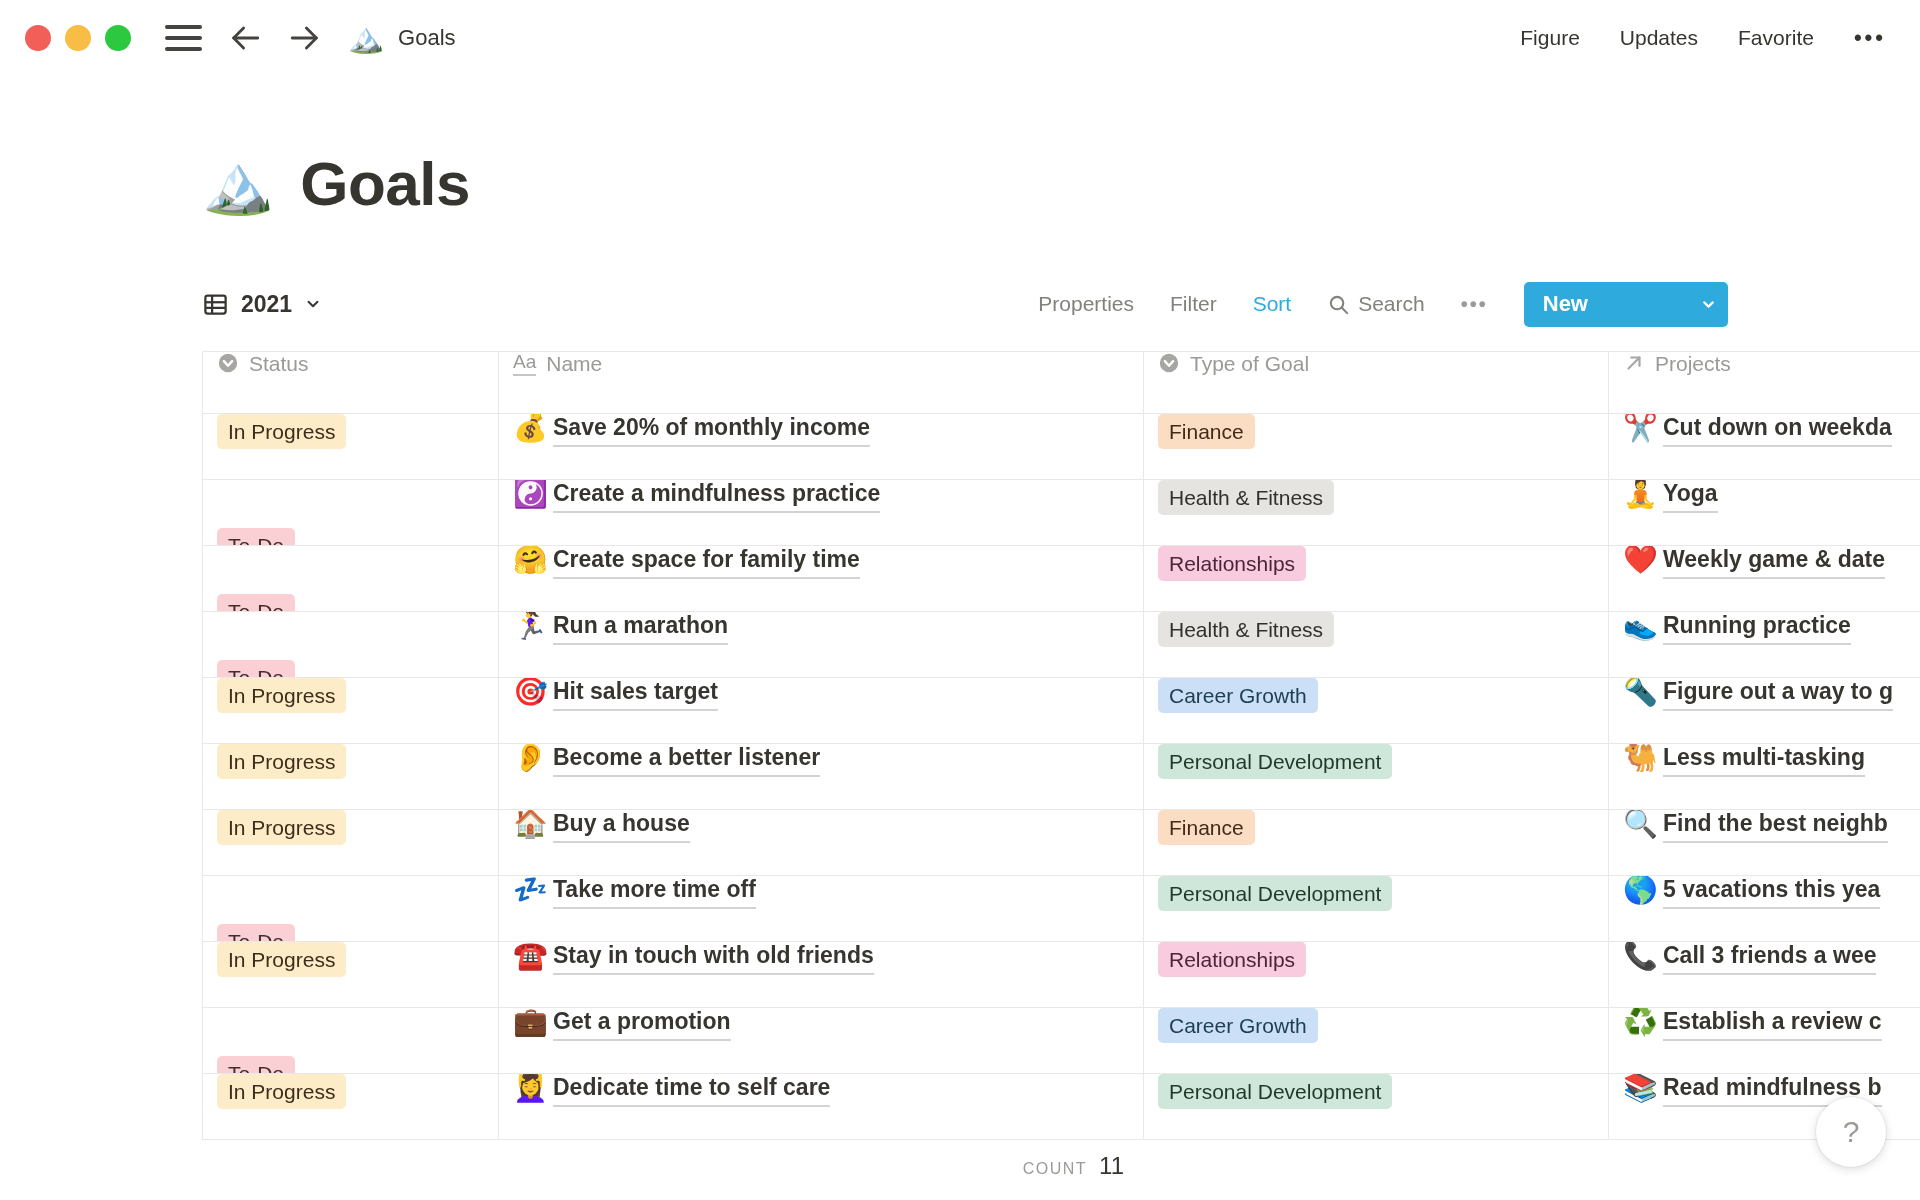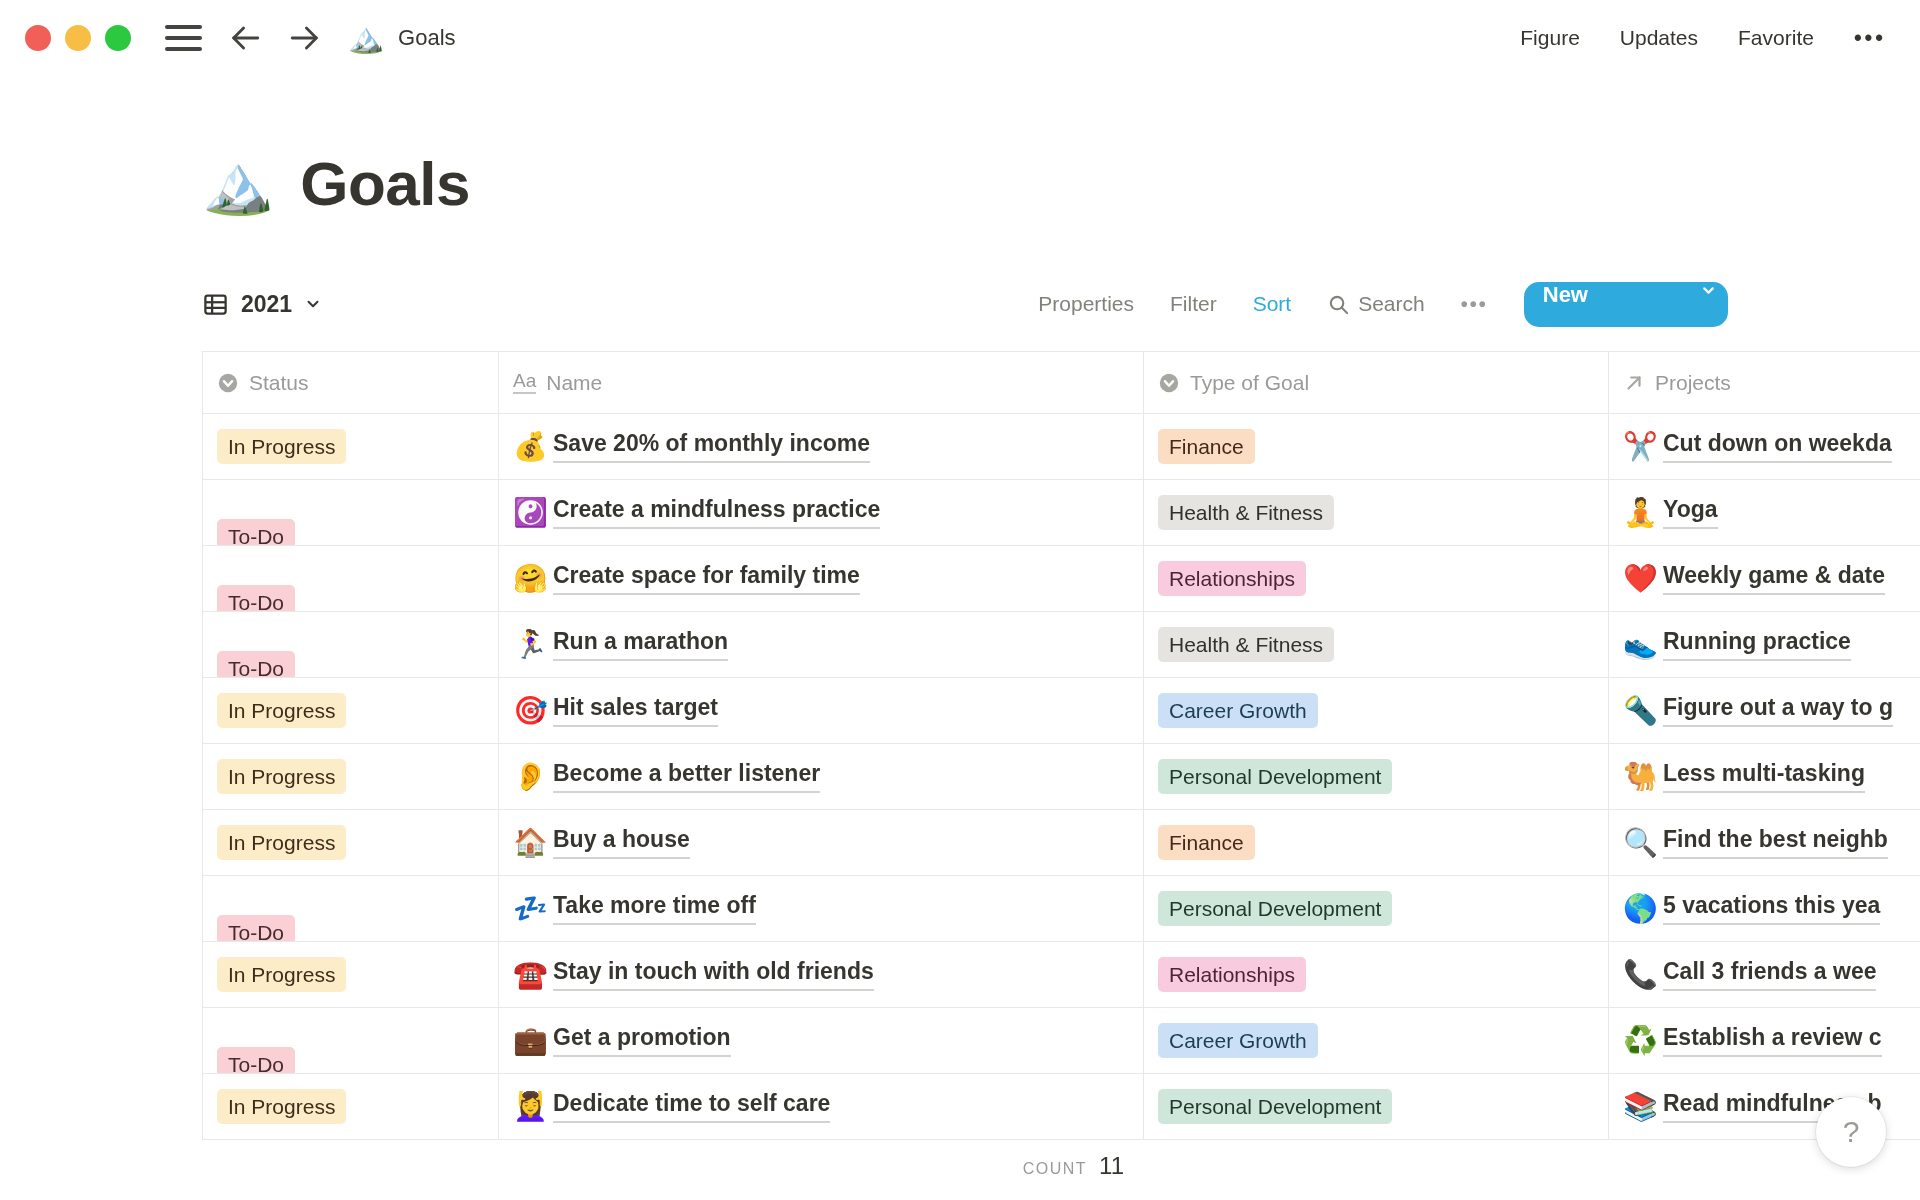--- a/index.html
+++ b/index.html
@@ -30,33 +30,33 @@
   
   .viewbar { position:absolute; left:202px; right:192px; top:278px; height:52px;
     display:flex; align-items:center; justify-content:space-between; }
   .view-left { display:flex; align-items:center; gap:12px; cursor:pointer; }
   .view-name { font-size:23px; font-weight:700; color:#37352F; }
   .view-right { display:flex; align-items:center; gap:36px; }
   .menu-item { font-size:21px; color:#82817D; cursor:pointer; }
   .menu-item.active { color:var(--accent-blue); }
   .search-group { display:flex; align-items:center; gap:8px; cursor:pointer; }
   .toolbar-dots { color:#9B9A97; font-size:20px; font-weight:bold; letter-spacing:2px; cursor:pointer; }
-  .new-btn { display:flex; align-items:flex-start; height:45px; border-radius:15px; overflow:hidden;
+  .new-btn { display:flex; align-items:center; height:45px; border-radius:5px; overflow:hidden;
     background:var(--accent-blue); cursor:pointer;gap:40px; }
   .new-btn-main { display:flex; align-items:center; padding:0 19px; color:#fff; font-size:22px; font-weight:700; }
   .new-btn-divider { width:1px; background:rgba(0,0,0,0.18); }
   .new-btn-caret { display:flex; align-items:center; justify-content:center; width:40px; color:#fff; }
 
   
   .table { position:absolute; left:202px; top:351px; width:1826px;
     border-top:1px solid var(--border); border-left:1px solid var(--border); }
   .tr { display:grid; grid-template-columns:296px 645px 465px 420px; border-bottom:1px solid var(--border); }
   .tr.thead { height:62px; }
   .tr.trow { height:66px; }
-  .td { display:flex; align-items:center; padding-left:14px; border-right:1px solid var(--border); overflow:hidden; white-space:nowrap; }
+  .td { display:flex; align-items:flex-start; padding-left:14px; border-right:1px solid var(--border); overflow:hidden; white-space:nowrap; }
   .td:last-child { border-right:none; }
   .th-label { font-size:21px; color:#9B9A97; margin-left:10px; }
   .prop-icon { color:#A8A6A2; flex:0 0 auto; }
   .aa-icon { font-size:19px; color:#9B9A97; border-bottom:2px solid #C6C5C2; line-height:1.1; padding-bottom:1px; }
 
   .badge { display:inline-block; padding:4px 11px; border-radius:5px; font-size:21px; line-height:1.3; cursor:pointer; }
   .badge[data-variant="in-progress"] { background:var(--status-inprogress-bg); color:#402C1B; }
   .badge[data-variant="to-do"]       { background:var(--status-todo-bg);       color:#442C2E;margin-top:48px; }
   .badge[data-variant="finance"]       { background:var(--type-finance-bg);       color:#442A19; }
   .badge[data-variant="health"]        { background:var(--type-health-bg);        color:#32302C; }

